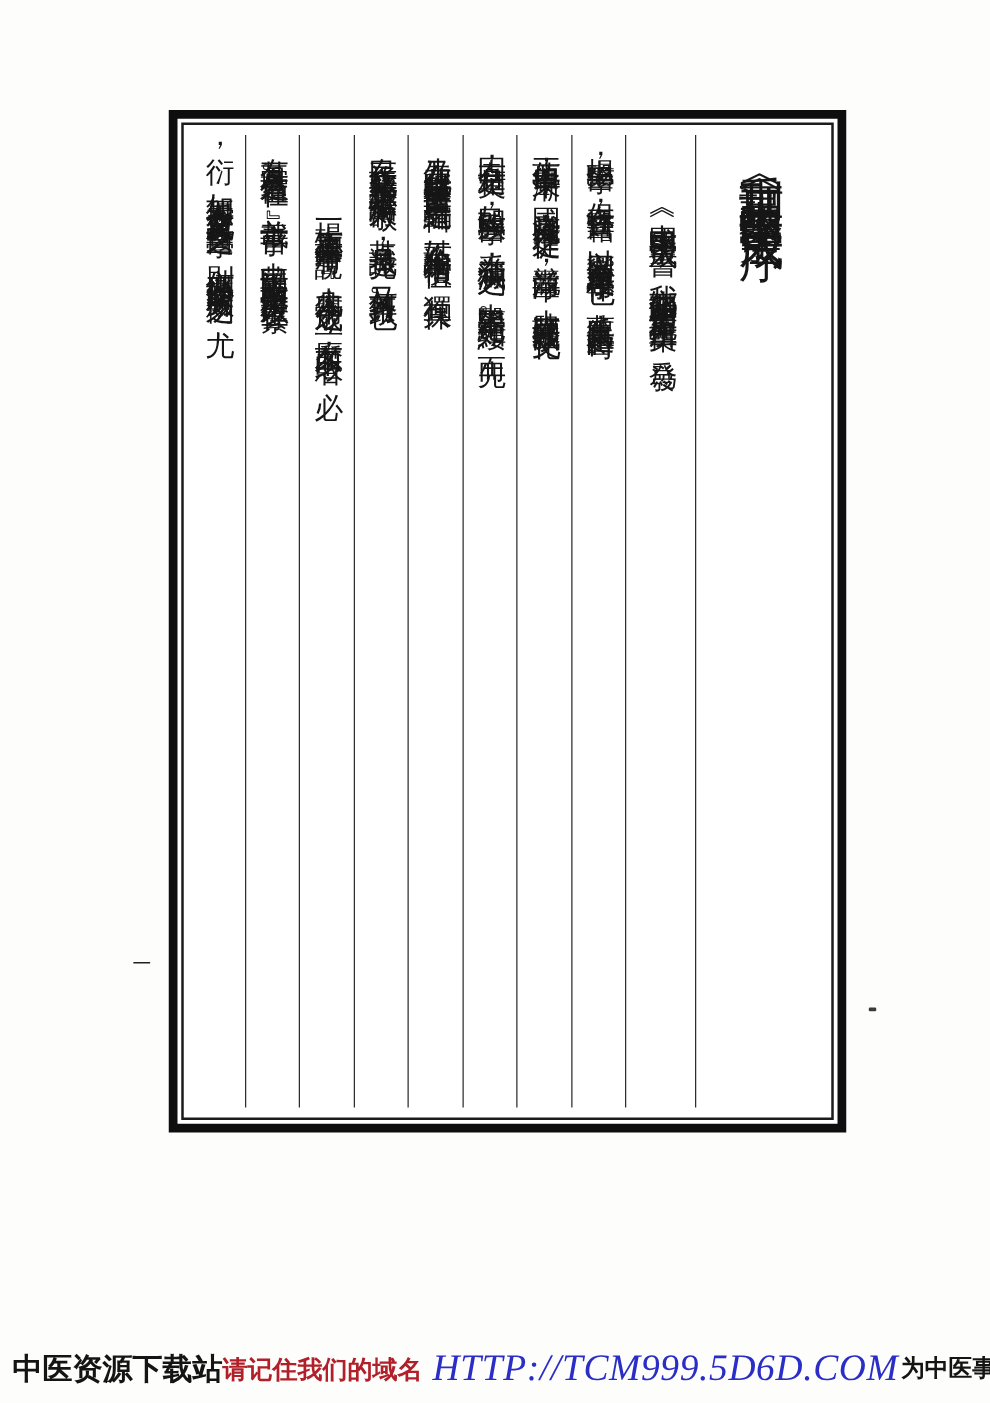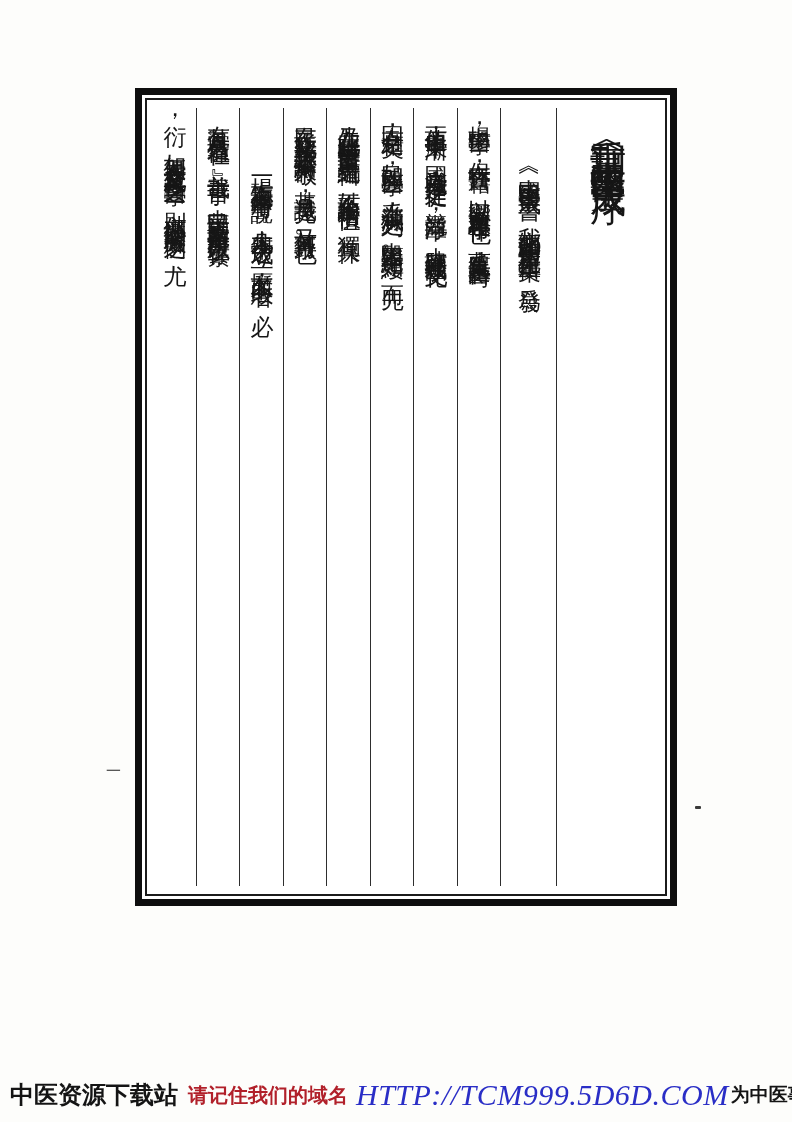--- a/index.html
+++ b/index.html
@@ -104,21 +104,20 @@
     font-family: "DejaVu Sans", "Liberation Sans", sans-serif;
     font-weight: bold;
     font-size: 24px;
     color: #141414;
   }
   .slogan-red {
     font-family: "DejaVu Serif", "Liberation Serif", serif;
     font-weight: bold;
     font-size: 20px;
     color: #b1202a;
-    margin-left: 10px;
   }
   .footer-url {
     font-family: "Liberation Serif", "DejaVu Serif", serif;
     font-size: 30px;
     color: #2a2ec6;
     margin-left: 8px;
     letter-spacing: 0.5px;
     font-style: italic;
   }
   .slogan-right {

